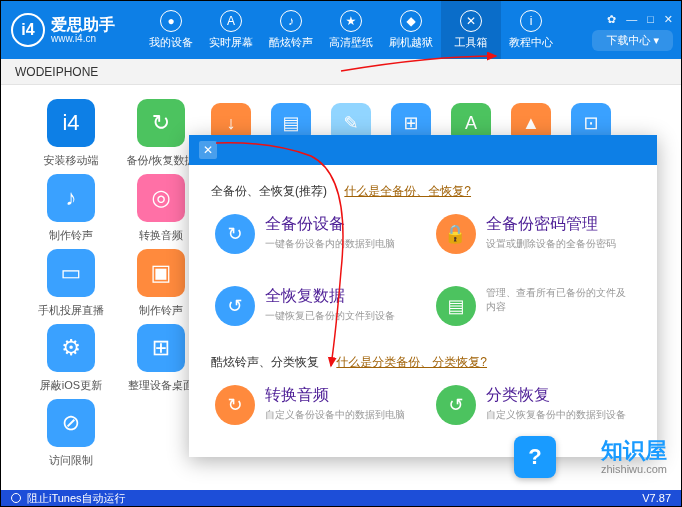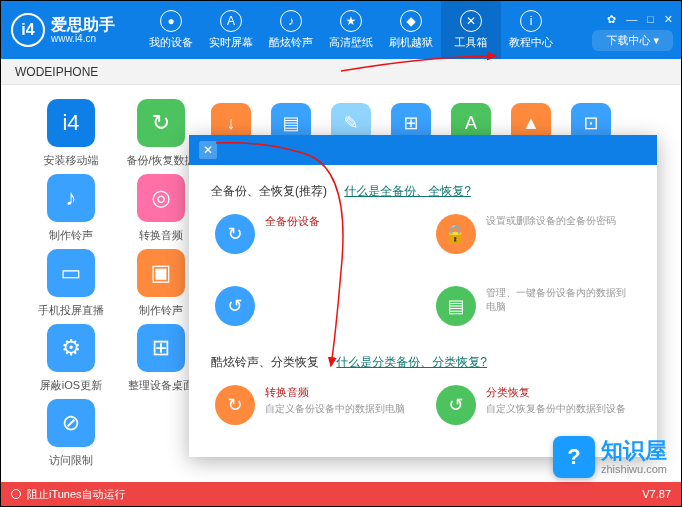--- a/index.html
+++ b/index.html
@@ -28,44 +28,44 @@
 
 
 .grid-area { position: absolute; top: 98px; left: 10px; right: 10px; bottom: 30px; }
 .tile { position: absolute; width: 80px; display: flex; flex-direction: column; align-items: center; font-size: 11px; color: #555; }
 .tile .box { width: 48px; height: 48px; border-radius: 10px; display: flex; align-items: center; justify-content: center; color: #fff; font-size: 22px; margin-bottom: 6px; }
 
 
 .mini { position: absolute; width: 40px; height: 40px; border-radius: 9px; display: flex; align-items: center; justify-content: center; color: #fff; font-size: 18px; }
 
 
-.status { position: absolute; bottom: 0; left: 0; right: 0; height: 24px; background: #ef4444; color: #fff; display: flex; align-items: center; font-size: 11px; padding: 0 10px; justify-content: space-between; }
+.status { position: absolute; bottom: 0; left: 0; right: 0; height: 16px; background: #1d4ed8; color: #fff; display: flex; align-items: center; font-size: 11px; padding: 0 10px; justify-content: space-between; }
 .status-left { display: flex; align-items: center; gap: 6px; }
 .radio { width: 10px; height: 10px; border: 1.5px solid #fff; border-radius: 50%; display: inline-block; }
 
 
 .modal { position: absolute; left: 188px; top: 134px; width: 468px; height: 322px; background: #fff; box-shadow: 0 4px 20px rgba(0,0,0,.3); }
 .modal-hd { height: 30px; background: #0d7fe6; color: #fff; display: flex; align-items: center; padding: 0 10px; font-size: 12px; justify-content: space-between; }
 .modal-close { width: 18px; height: 18px; background: rgba(255,255,255,.25); display: flex; align-items: center; justify-content: center; cursor: pointer; font-size: 12px; border-radius: 2px; }
 .modal-body { padding: 18px 22px 10px; }
 
 .sect-hd { font-size: 12px; color: #333; margin-bottom: 10px; }
-.sect-hd .link { color: #0f766e; margin-left: 14px; text-decoration: underline; cursor: pointer; }
+.sect-hd .link { color: #a16207; margin-left: 14px; text-decoration: underline; cursor: pointer; }
 
 .opt-row { display: flex; gap: 18px; margin-bottom: 24px; }
 .opt { flex: 1; display: flex; align-items: flex-start; gap: 10px; cursor: pointer; padding: 4px; }
 .opt-ico { width: 40px; height: 40px; border-radius: 50%; flex-shrink: 0; display: flex; align-items: center; justify-content: center; color: #fff; font-size: 18px; }
 .opt-txt { display: flex; flex-direction: column; }
-.opt-title { font-size: 11px; color: #b91c1c; margin-bottom: 2px; }
+.opt-title { font-size: 16px; color: #4c1d95; margin-bottom: 2px; }
 .opt-sub { font-size: 10px; color: #999; }
 
 
 .watermark { position: absolute; right: 14px; bottom: 28px; display: flex; align-items: center; gap: 6px; }
 .wm-badge { width: 42px; height: 42px; background: #199bff; border-radius: 8px; display: flex; align-items: center; justify-content: center; color: #fff; font-size: 22px; font-weight: bold; box-shadow: 0 2px 6px rgba(0,0,0,.25); }
-.wm-txt { display: flex; flex-direction: column; line-height: 1.1; }
+.wm-txt { display: flex; flex-direction: column; line-height: 1.1; margin-left: 39px; }
 .wm-title { font-size: 22px; font-weight: bold; color: #199bff; }
 .wm-url { font-size: 11px; color: #888; }
 
 
 .arrows { position: absolute; inset: 0; pointer-events: none; }
 </style>
 </head>
 <body>
 
 <div class="header">
@@ -174,37 +174,43 @@
   <div class="modal-body">
     <div class="sect-hd">
       <span>全备份、全恢复(推荐)</span>
       <span class="link">什么是全备份、全恢复?</span>
     </div>
     <div class="opt-row" id="sec1a">
         <div class="opt">
     <div class="opt-ico" style="background:#3aa1ff">↻</div>
     <div class="opt-txt">
       <span class="opt-title">全备份设备</span>
+      <span class="opt-sub">一键备份设备内的数据到电脑</span>
     </div>
         </div>
         <div class="opt">
     <div class="opt-ico" style="background:#ff8a3d">🔒</div>
     <div class="opt-txt">
+      <span class="opt-title">全备份密码管理</span>
       <span class="opt-sub">设置或删除设备的全备份密码</span>
     </div>
         </div>
       </div>
     <div class="opt-row" id="sec1b">
         <div class="opt">
     <div class="opt-ico" style="background:#3aa1ff">↺</div>
+    <div class="opt-txt">
+      <span class="opt-title">全恢复数据</span>
+      <span class="opt-sub">一键恢复已备份的文件到设备</span>
+    </div>
         </div>
         <div class="opt">
     <div class="opt-ico" style="background:#4cc35f">▤</div>
     <div class="opt-txt">
-      <span class="opt-sub">管理、一键备份设备内的数据到电脑</span>
+      <span class="opt-sub">管理、查看所有已备份的文件及内容</span>
     </div>
         </div>
       </div>
 
     <div class="sect-hd">
       <span>酷炫铃声、分类恢复</span>
       <span class="link">什么是分类备份、分类恢复?</span>
     </div>
     <div class="opt-row" id="sec2">
         <div class="opt">

